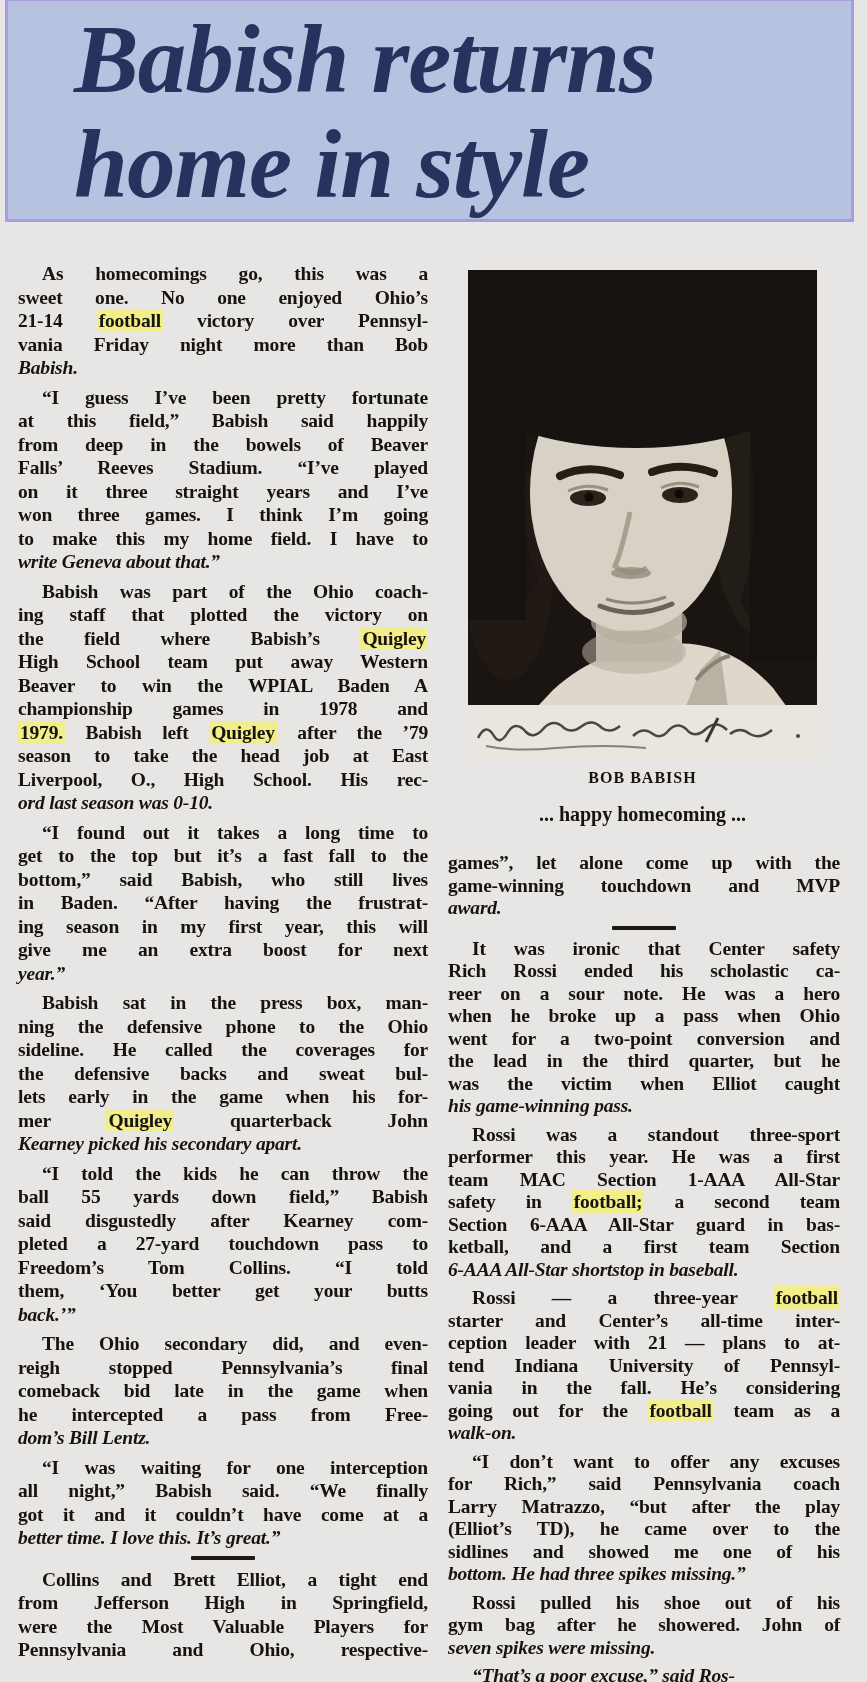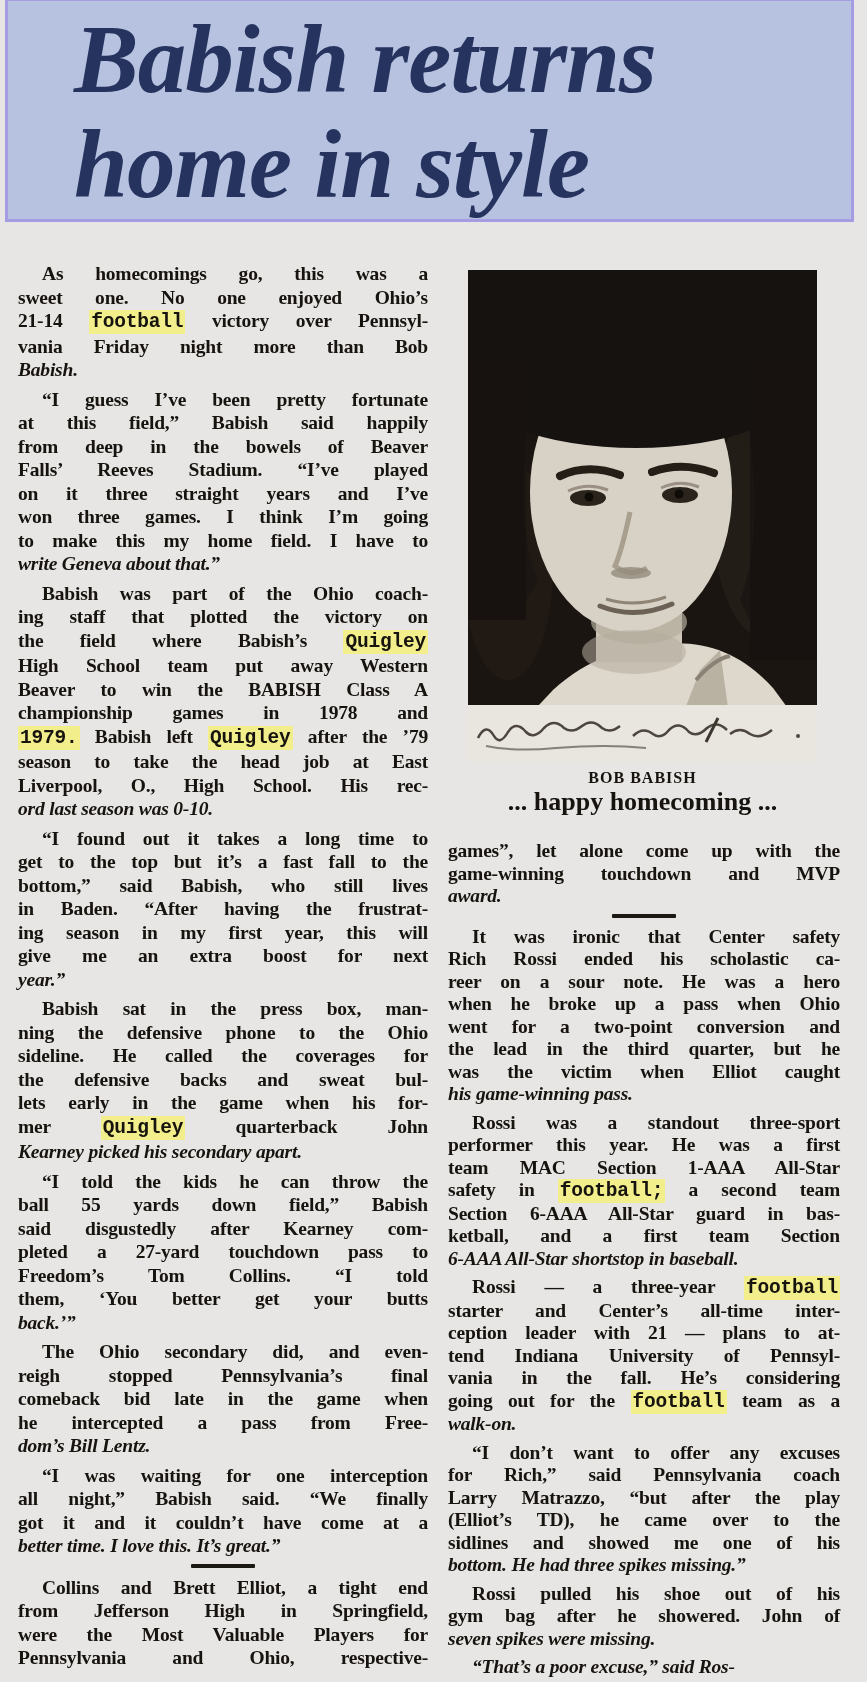--- a/index.html
+++ b/index.html
@@ -23,28 +23,28 @@
   .headline.first{padding-top:6px;}
   
   .col{position:absolute;top:262px;font-weight:bold;}
   #col-left{left:18px;width:410px;font-size:19.5px;line-height:23.5px;}
   #col-right{left:448px;width:392px;font-size:19.5px;line-height:22.5px;}
   .para{margin:0 0 6px 0;}
   .ln{text-align:justify;text-align-last:justify;letter-spacing:-0.2px;}
   .ln.first{text-indent:24px;}
   .ln.last{text-align-last:auto;font-style:italic;}
   .para.noindent .ln.first{text-indent:0;}
-  mark{background:#f1ee8b;color:inherit;padding:1px 2px;font-family:Liberation Mono, monospace;}
+  mark{background:#f1ee8b;color:inherit;padding:1px 2px;}
   .divider{width:64px;height:4px;background:#1c1915;margin:6px auto 8px auto;border-radius:1px;}
   
   figure.photo{margin:8px 0 0 20px;width:349px;height:492px;padding:0;}
   figure.photo svg{display:block;}
   .caption{width:349px;margin:4px 0 26px 20px;text-align:center;font-weight:bold;line-height:24px;}
   .caption-name{font-size:16px;letter-spacing:1px;}
-  .caption-sub{font-size:26px;}
+  .caption-sub{font-size:20px;margin-top:12px;}
 </style>
 </head>
 <body>
 
 <div class="masthead">
   <div class="headline first">Babish returns</div>
   <div class="headline">home in style</div>
 </div>
 
 <div class="col" id="col-left">
@@ -63,21 +63,21 @@
       <div class="ln">on it three straight years and I’ve</div>
       <div class="ln">won three games. I think I’m going</div>
       <div class="ln">to make this my home field. I have to</div>
       <div class="ln last">write Geneva about that.”</div>
     </div>
     <div class="para">
       <div class="ln first">Babish was part of the Ohio coach-</div>
       <div class="ln">ing staff that plotted the victory on</div>
       <div class="ln">the field where Babish’s <mark>Quigley</mark></div>
       <div class="ln">High School team put away Western</div>
-      <div class="ln">Beaver to win the BABISH Class A</div>
+      <div class="ln">Beaver to win the WPIAL Baden A</div>
       <div class="ln">championship games in 1978 and</div>
       <div class="ln"><mark>1979.</mark> Babish left <mark>Quigley</mark> after the ’79</div>
       <div class="ln">season to take the head job at East</div>
       <div class="ln">Liverpool, O., High School. His rec-</div>
       <div class="ln last">ord last season was 0-10.</div>
     </div>
     <div class="para">
       <div class="ln first">“I found out it takes a long time to</div>
       <div class="ln">get to the top but it’s a fast fall to the</div>
       <div class="ln">bottom,” said Babish, who still lives</div>

